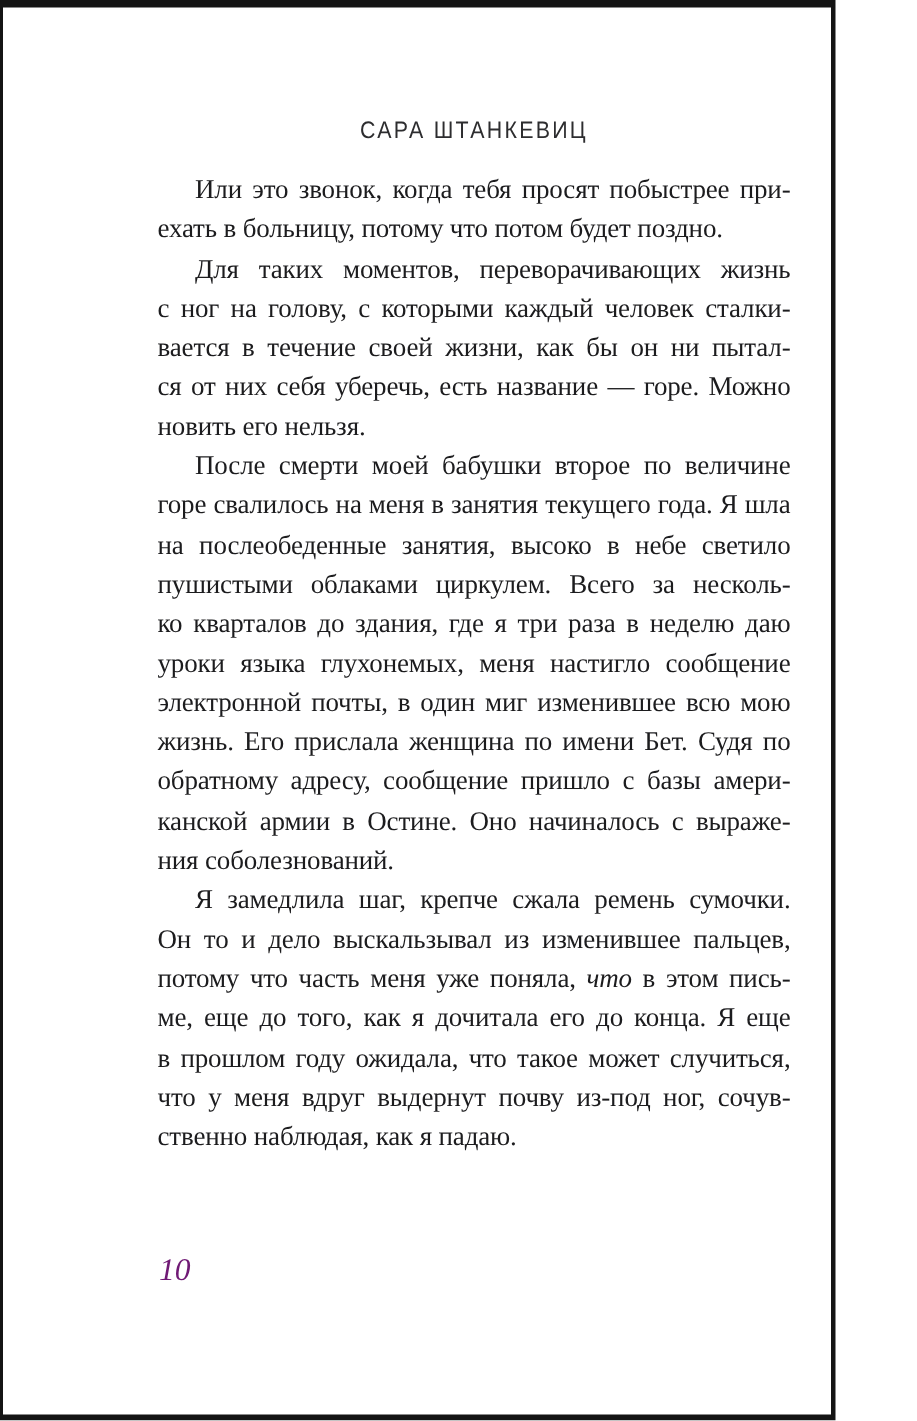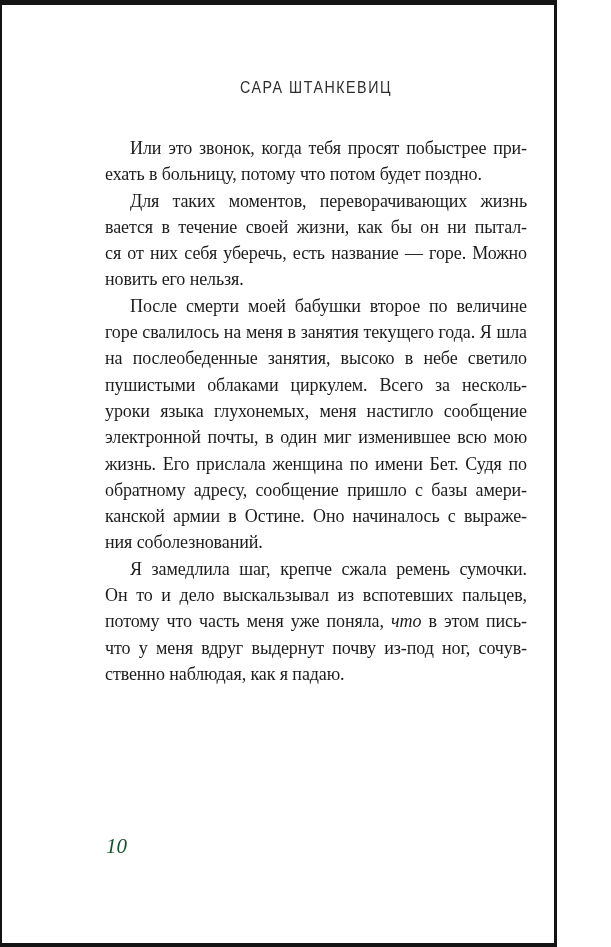--- a/index.html
+++ b/index.html
@@ -30,21 +30,21 @@
     font-size: 15px;
     font-weight: 400;
     letter-spacing: 1.6px;
     color: #2d2d2f;
     transform: scale(0.95, 1.06);
     transform-origin: center top;
   }
   .text-block {
     position: absolute;
     left: 103px;
-    top: 130px;
+    top: 108px;
     width: 422px;
     font-family: "Liberation Serif", serif;
     font-size: 18px;
     line-height: 26.3px;
     letter-spacing: -0.1px;
     color: #1c1c1e;
   }
   .line {
     height: 26.3px;
     overflow: hidden;
@@ -63,54 +63,58 @@
   .em {
     font-style: italic;
   }
   .page-number {
     position: absolute;
     left: 104px;
     top: 829px;
     font-family: "Liberation Serif", serif;
     font-style: italic;
     font-size: 21px;
-    color: #14532d;
+    color: #701a75;
   }
 </style>
 </head>
 <body>
 
 <div class="page">
 
   <div class="running-header">САРА ШТАНКЕВИЦ</div>
 
   <div class="text-block">
 
     <div class="line j first">Или это звонок, когда тебя просят побыстрее при-</div>
     <div class="line last">ехать в больницу, потому что потом будет поздно.</div>
 
     <div class="line j first">Для таких моментов, переворачивающих жизнь</div>
+    <div class="line j">с ног на голову, с которыми каждый человек сталки-</div>
     <div class="line j">вается в течение своей жизни, как бы он ни пытал-</div>
     <div class="line j">ся от них себя уберечь, есть название — горе. Можно</div>
     <div class="line last">новить его нельзя.</div>
 
     <div class="line j first">После смерти моей бабушки второе по величине</div>
     <div class="line j">горе свалилось на меня в занятия текущего года. Я шла</div>
     <div class="line j">на послеобеденные занятия, высоко в небе светило</div>
     <div class="line j">пушистыми облаками циркулем. Всего за несколь-</div>
+    <div class="line j">ко кварталов до здания, где я три раза в неделю даю</div>
     <div class="line j">уроки языка глухонемых, меня настигло сообщение</div>
     <div class="line j">электронной почты, в один миг изменившее всю мою</div>
     <div class="line j">жизнь. Его прислала женщина по имени Бет. Судя по</div>
     <div class="line j">обратному адресу, сообщение пришло с базы амери-</div>
     <div class="line j">канской армии в Остине. Оно начиналось с выраже-</div>
     <div class="line last">ния соболезнований.</div>
 
     <div class="line j first">Я замедлила шаг, крепче сжала ремень сумочки.</div>
-    <div class="line j">Он то и дело выскальзывал из вспотевших пальцев,</div>
+    <div class="line j">Он то и дело выскальзывал из изменившее пальцев,</div>
     <div class="line j"><span>потому что часть меня уже поняла, </span><span class="em">что</span><span> в этом пись-</span></div>
+    <div class="line j">ме, еще до того, как я дочитала его до конца. Я еще</div>
+    <div class="line j">в прошлом году ожидала, что такое может случиться,</div>
     <div class="line j">что у меня вдруг выдернут почву из-под ног, сочув-</div>
     <div class="line last">ственно наблюдая, как я падаю.</div>
 
   </div>
 
   <div class="page-number">10</div>
 
 </div>
 
 </body></html>

